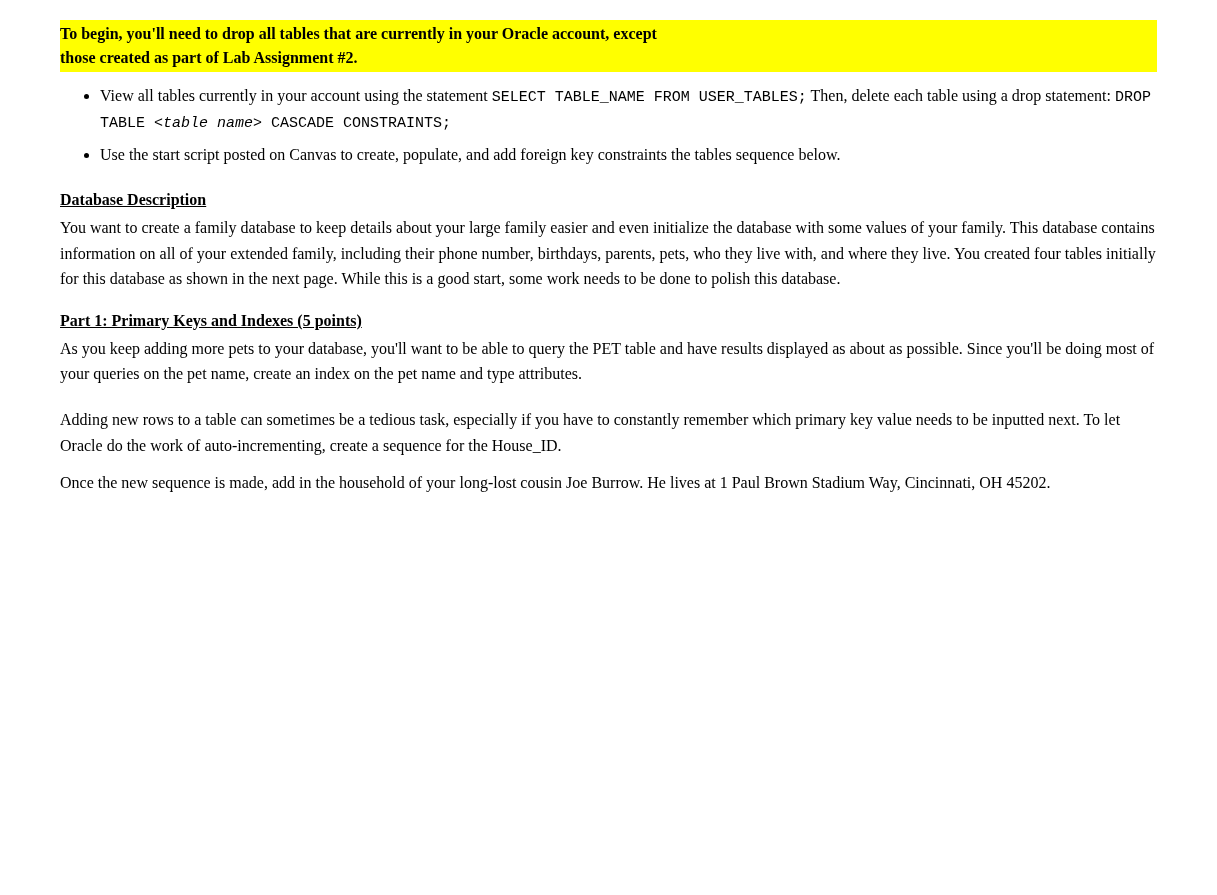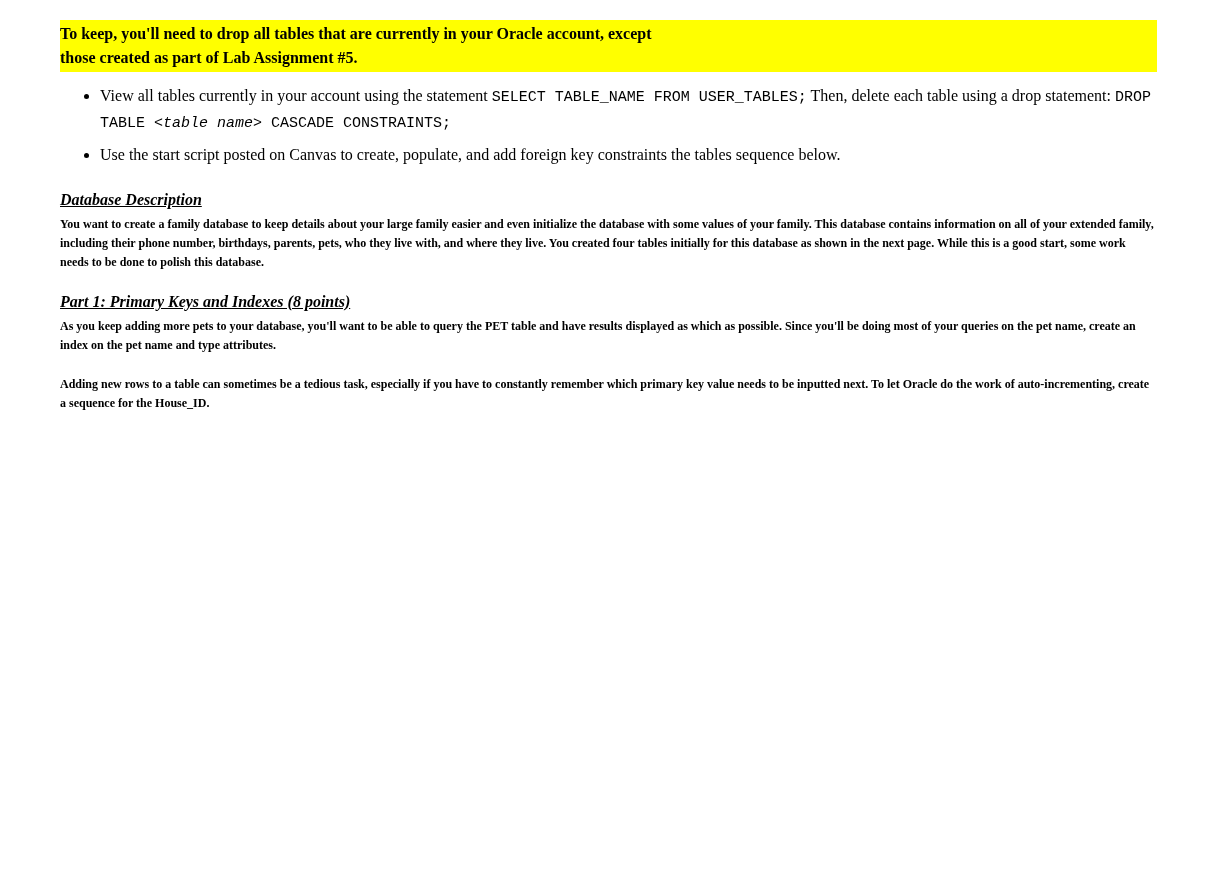--- a/index.html
+++ b/index.html
@@ -45,58 +45,57 @@
 
     .section {
       margin-bottom: 20px;
     }
 
     .section-heading {
       font-weight: bold;
       text-decoration: underline;
       margin-bottom: 6px;
       font-size: 16px;
-      font-style: italic;
     }
 
     .section-body {
       line-height: 1.6;
-      font-size: 12px;
-      font-weight: bold;
+      font-size: 16px;
     }
 
     p {
       margin-bottom: 12px;
       line-height: 1.6;
     }
   </style>
 </head>
 <body>
 
 <div class="highlight-block">
-  <span>To keep, you'll need to drop all tables that are currently in your Oracle account, except</span><br>
-  <span>those created as part of Lab Assignment #5.</span>
+  <span>To begin, you'll need to drop all tables that are currently in your Oracle account, except</span><br>
+  <span>those created as part of Lab Assignment #2.</span>
 </div>
 
 <ul class="bullet-list">
   <li>
     <span>View all tables currently in your account using the statement </span><code>SELECT TABLE_NAME
 FROM USER_TABLES;</code><span>  Then, delete each table using a drop statement: </span><code>DROP
 TABLE <span style="font-style:italic;">&lt;table name&gt;</span> CASCADE CONSTRAINTS;</code>
   </li>
   <li>
     <span>Use the start script posted on Canvas to create, populate, and add foreign key constraints the tables sequence below.</span>
   </li>
 </ul>
 
 <div class="section">
   <div class="section-heading">Database Description</div>
   <div class="section-body">You want to create a family database to keep details about your large family easier and even initialize the database with some values of your family. This database contains information on all of your extended family, including their phone number, birthdays, parents, pets, who they live with, and where they live. You created four tables initially for this database as shown in the next page. While this is a good start, some work needs to be done to polish this database.</div>
 </div>
 
 <div class="section">
-  <div class="section-heading">Part 1: Primary Keys and Indexes (8 points)</div>
-  <p class="section-body">As you keep adding more pets to your database, you'll want to be able to query the PET table and have results displayed as which as possible. Since you'll be doing most of your queries on the pet name, create an index on the pet name and type attributes.</p>
+  <div class="section-heading">Part 1: Primary Keys and Indexes (5 points)</div>
+  <p class="section-body">As you keep adding more pets to your database, you'll want to be able to query the PET table and have results displayed as about as possible. Since you'll be doing most of your queries on the pet name, create an index on the pet name and type attributes.</p>
 </div>
 
 <div class="section">
   <p class="section-body">Adding new rows to a table can sometimes be a tedious task, especially if you have to constantly remember which primary key value needs to be inputted next. To let Oracle do the work of auto-incrementing, create a sequence for the House_ID.</p>
+  <p class="section-body">Once the new sequence is made, add in the household of your long-lost cousin Joe Burrow. He lives at 1 Paul Brown Stadium Way, Cincinnati, OH 45202.</p>
 </div>
 
 </body></html>

